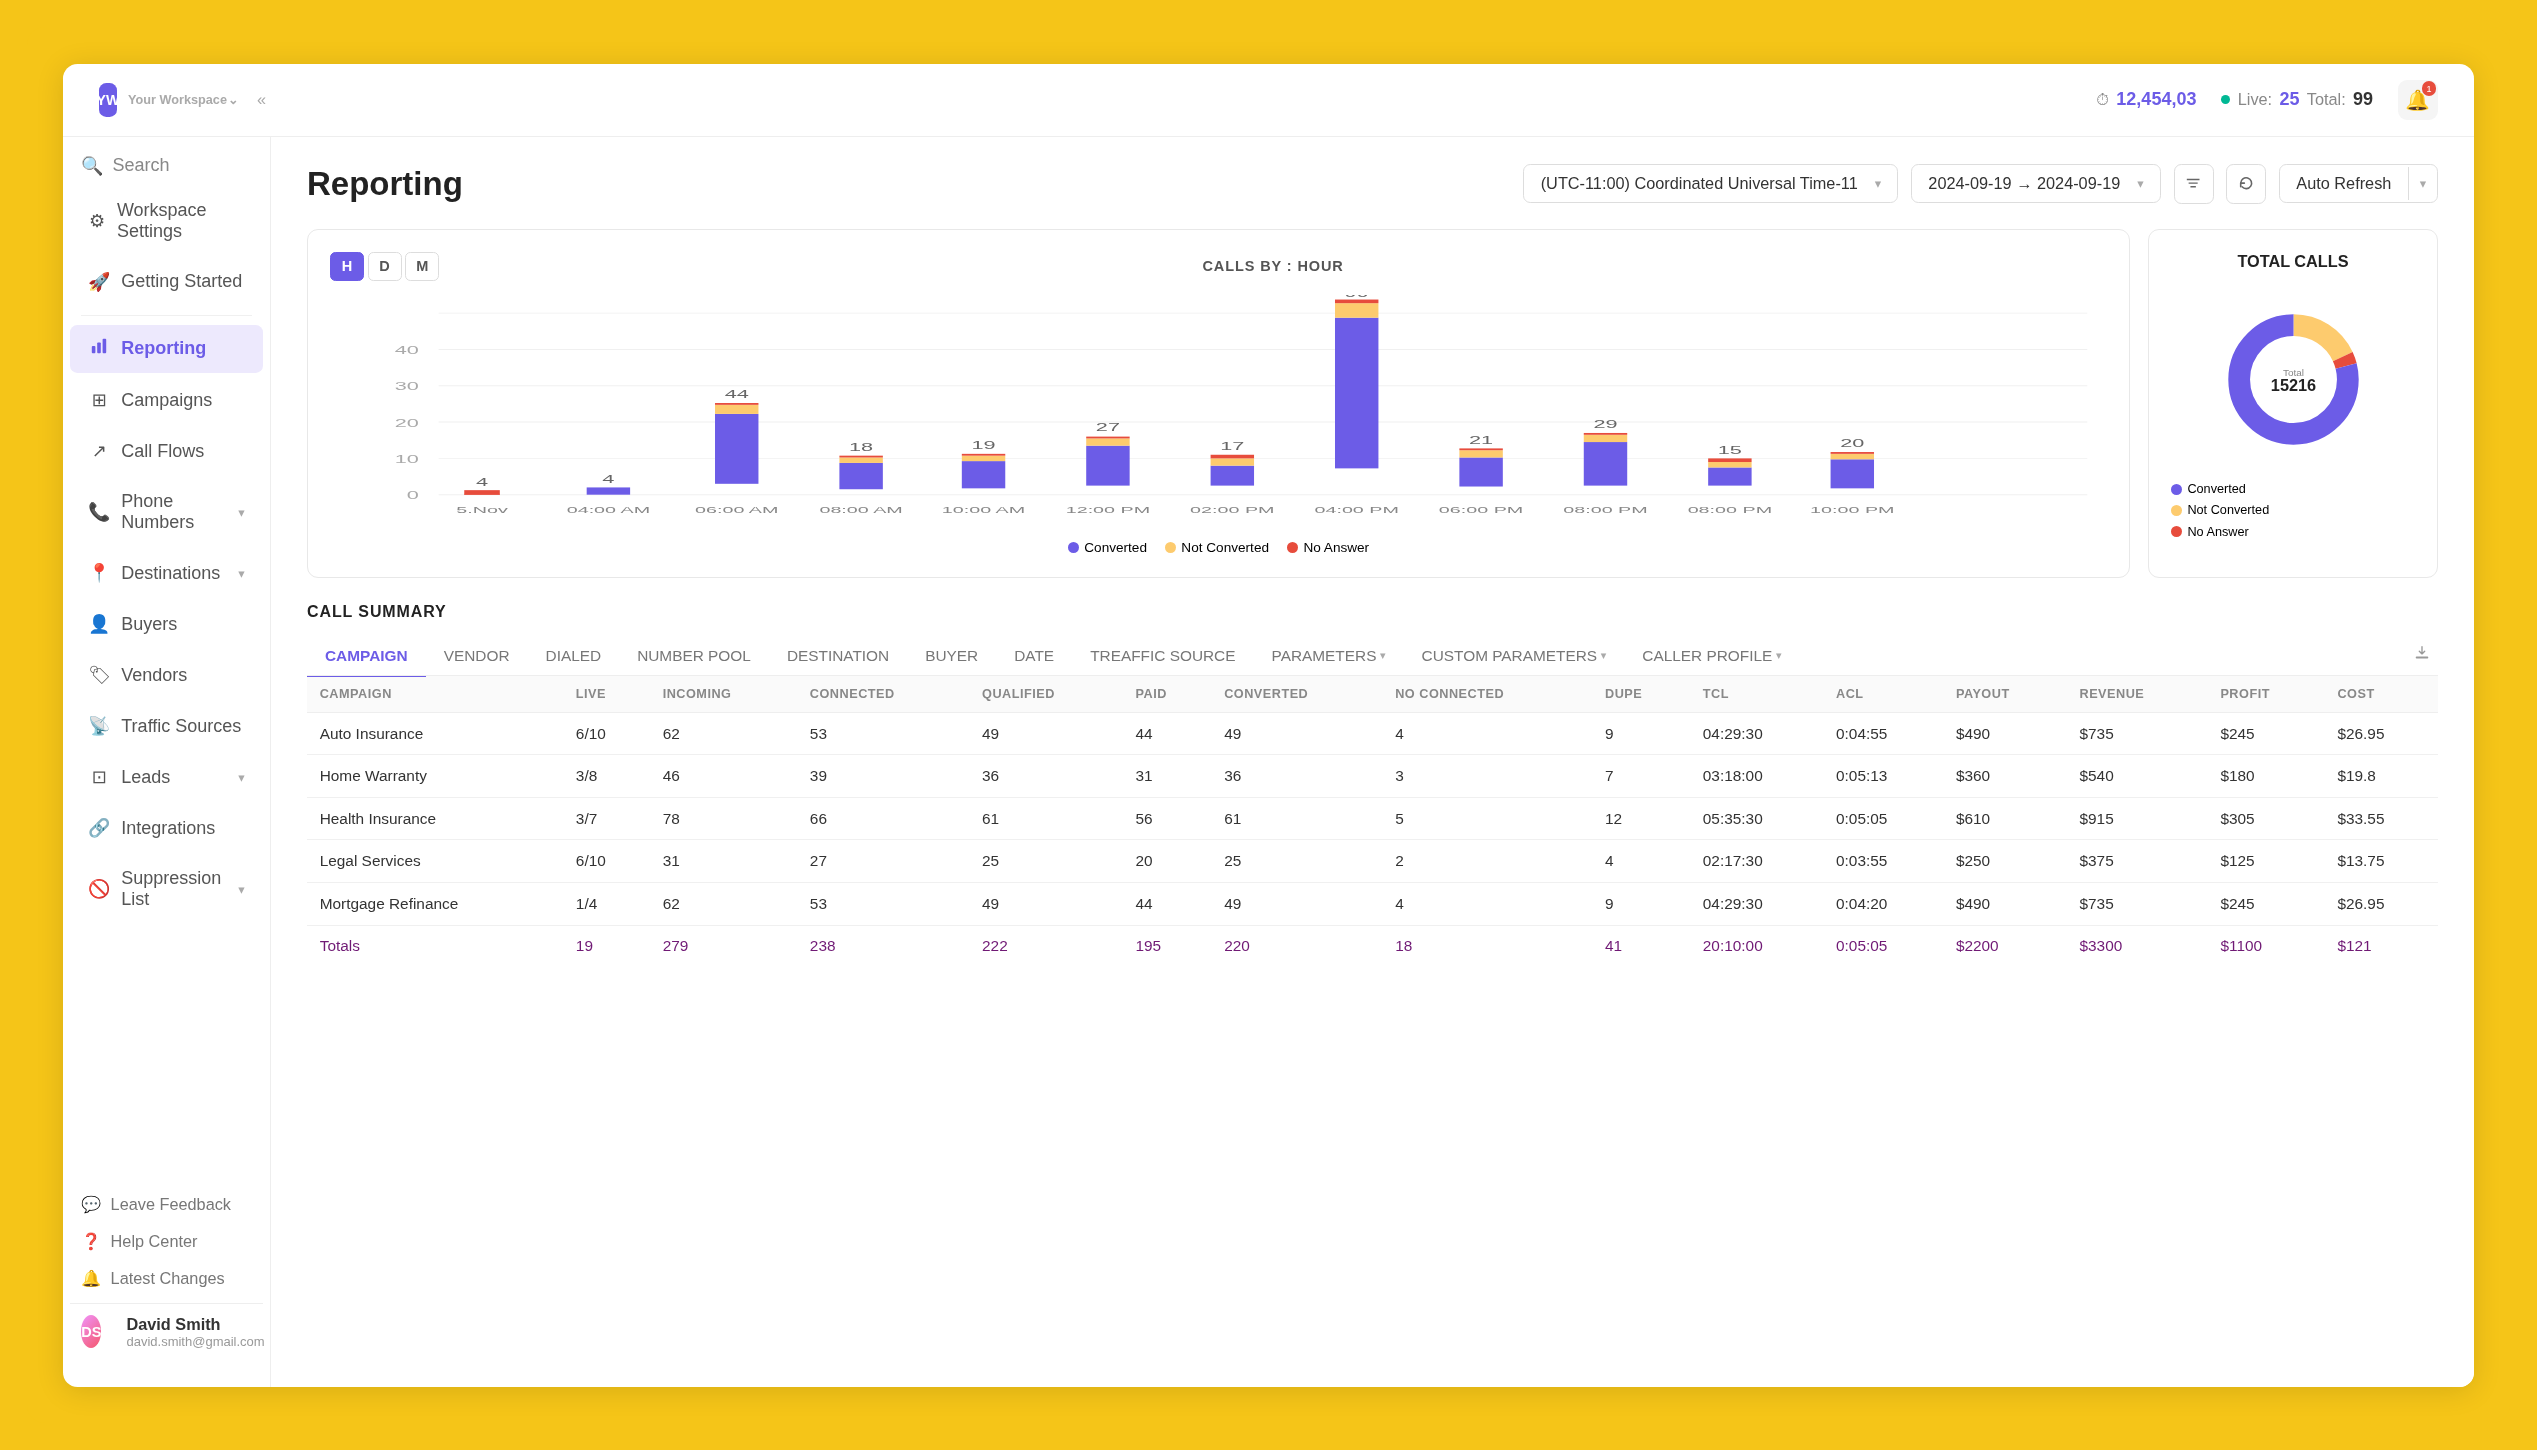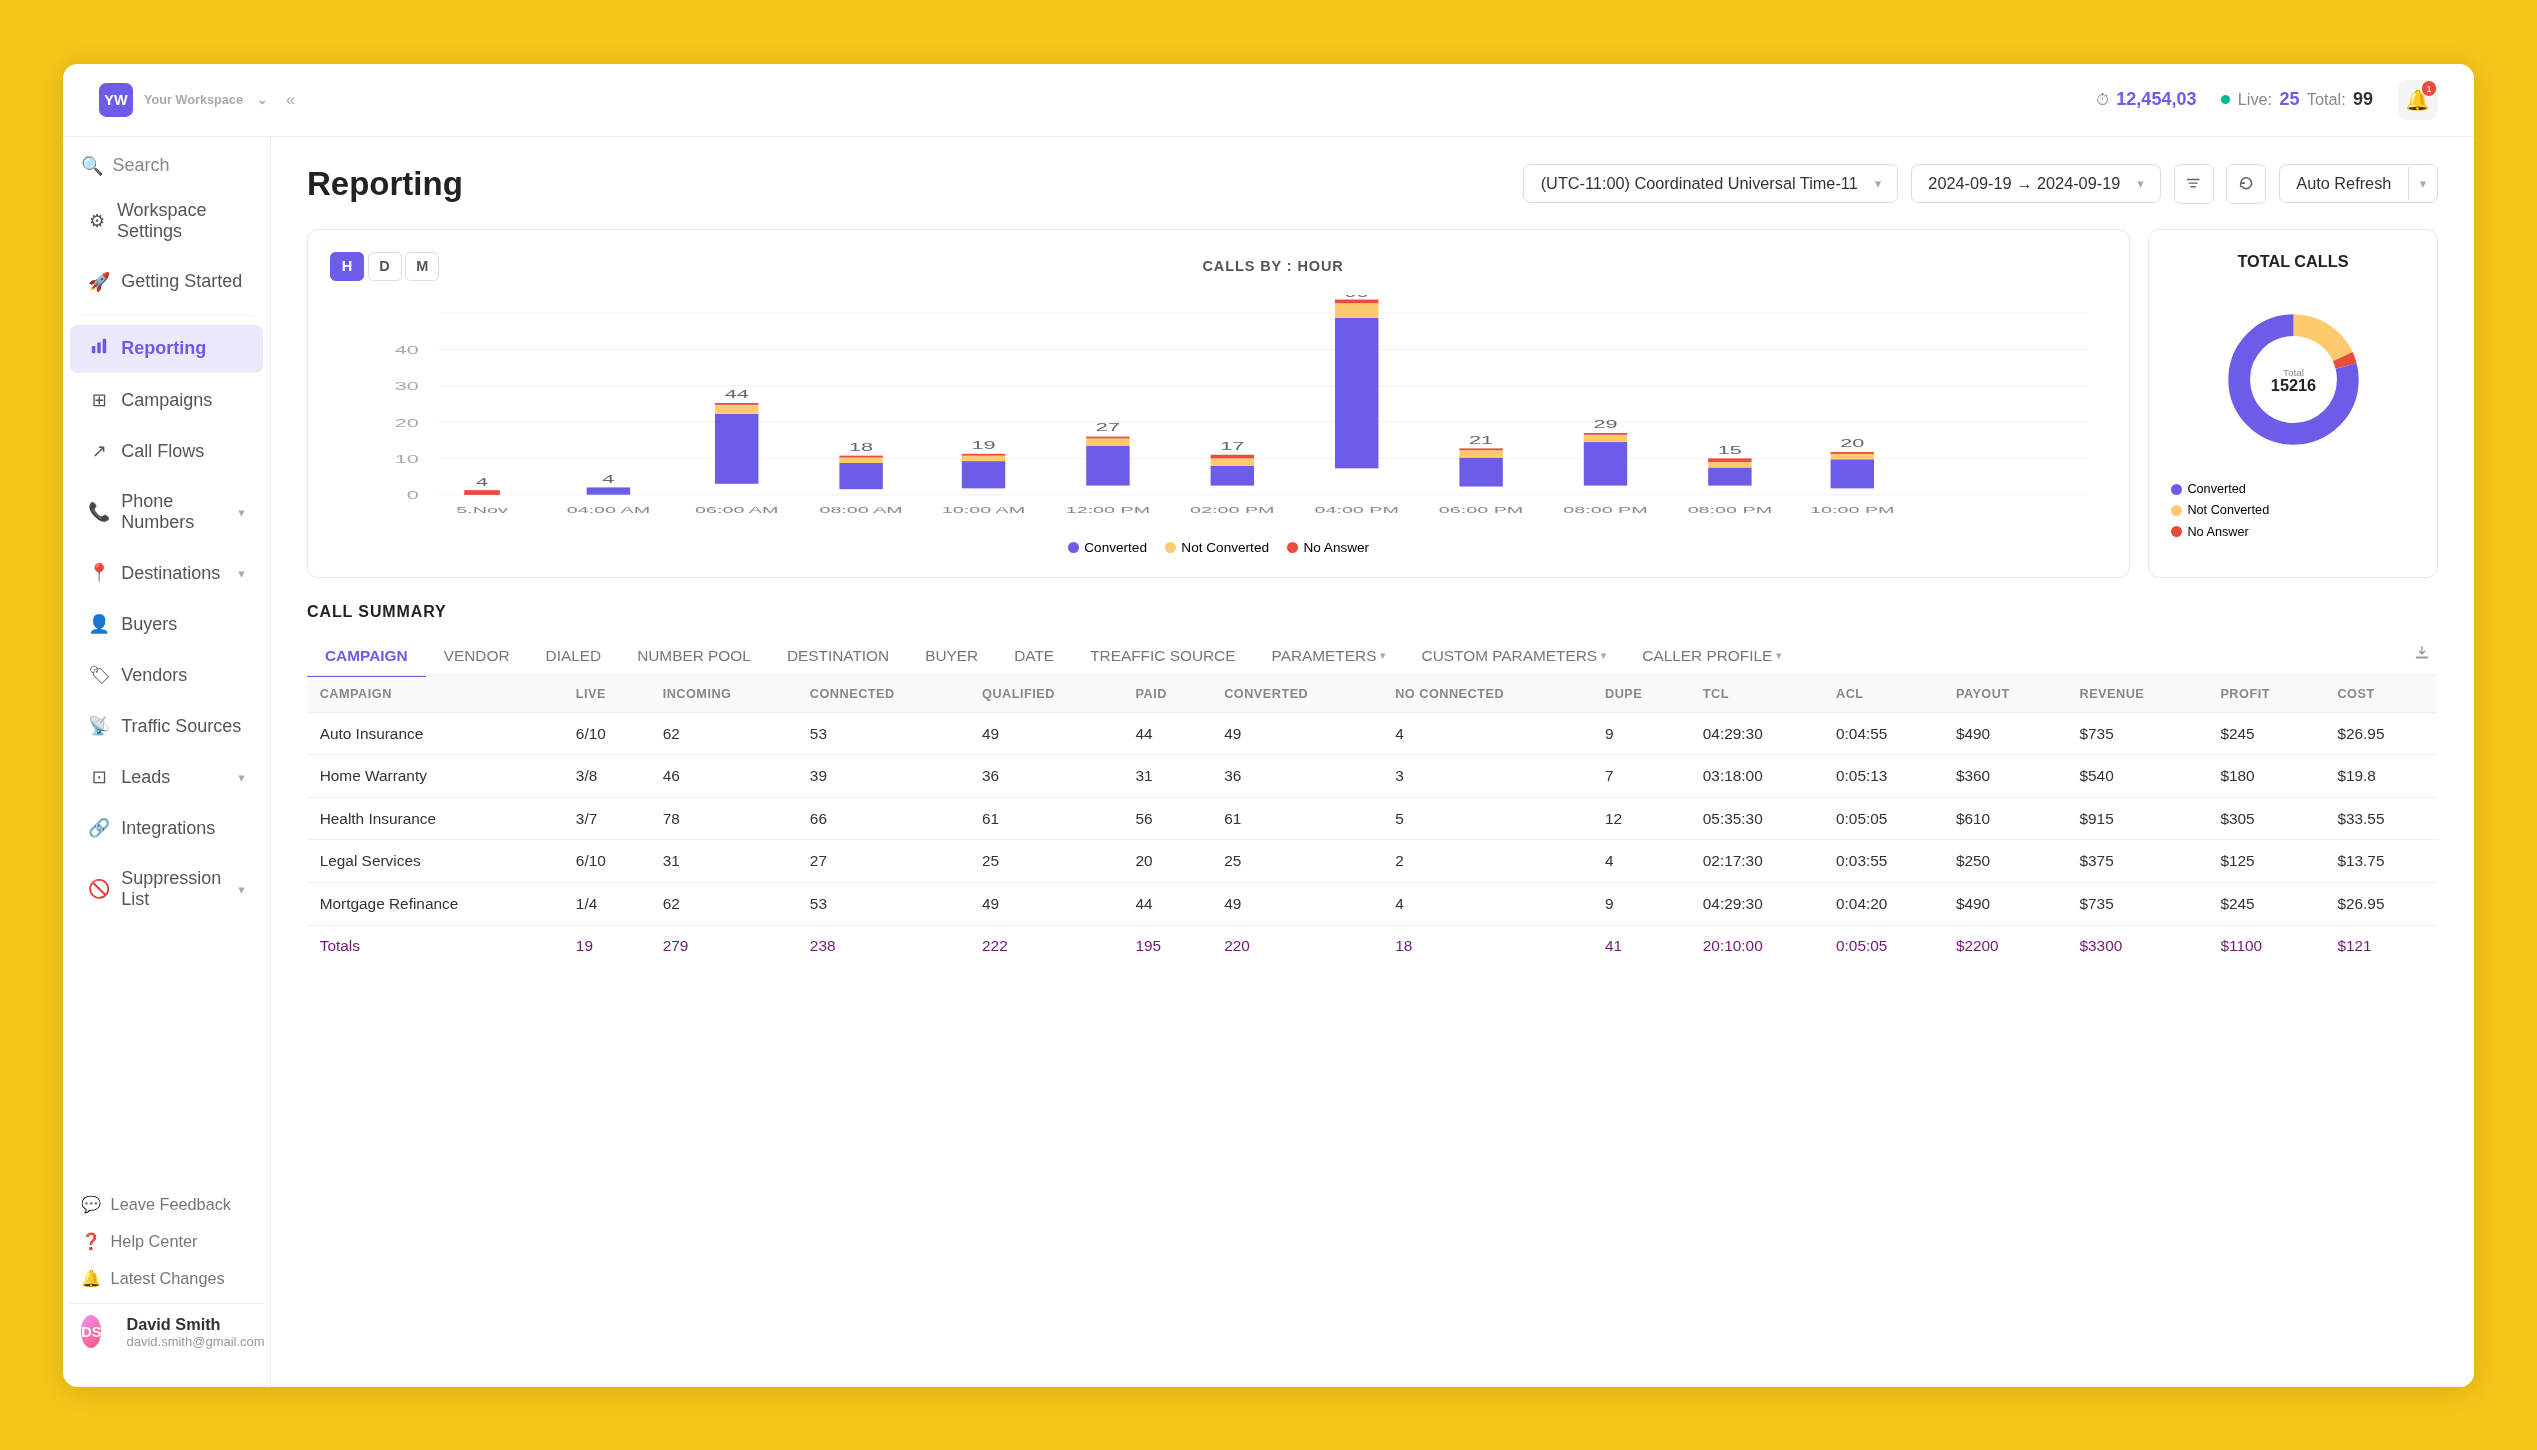--- a/index.html
+++ b/index.html
@@ -40,29 +40,29 @@
       height: 73px;
       border-bottom: 0.9px solid #eee;
       flex-shrink: 0;
     }
     .topbar-left {
       display: flex;
       align-items: center;
       gap: 11px;
     }
     .workspace-icon {
-      width: 34px; height: 34px;
+      width: 18px; height: 34px;
       background: #6C5CE7;
       border-radius: 7.3px;
       display: flex; align-items: center; justify-content: center;
       color: #fff; font-weight: 700; font-size: 14.5px;
     }
     .workspace-name {
       font-size: 20px; font-weight: 600; color: #222;
-      display: flex; align-items: center; gap: 14px;
+      display: flex; align-items: center; gap: 1px;
     }
     .workspace-name span { font-size: 12.7px; color: #aaa; }
     .collapse-btn {
       margin-left: 7.3px;
       color: #aaa; cursor: pointer; font-size: 16.3px;
     }
     .topbar-right {
       display: flex; align-items: center; gap: 25px;
     }
     .topbar-stat {

